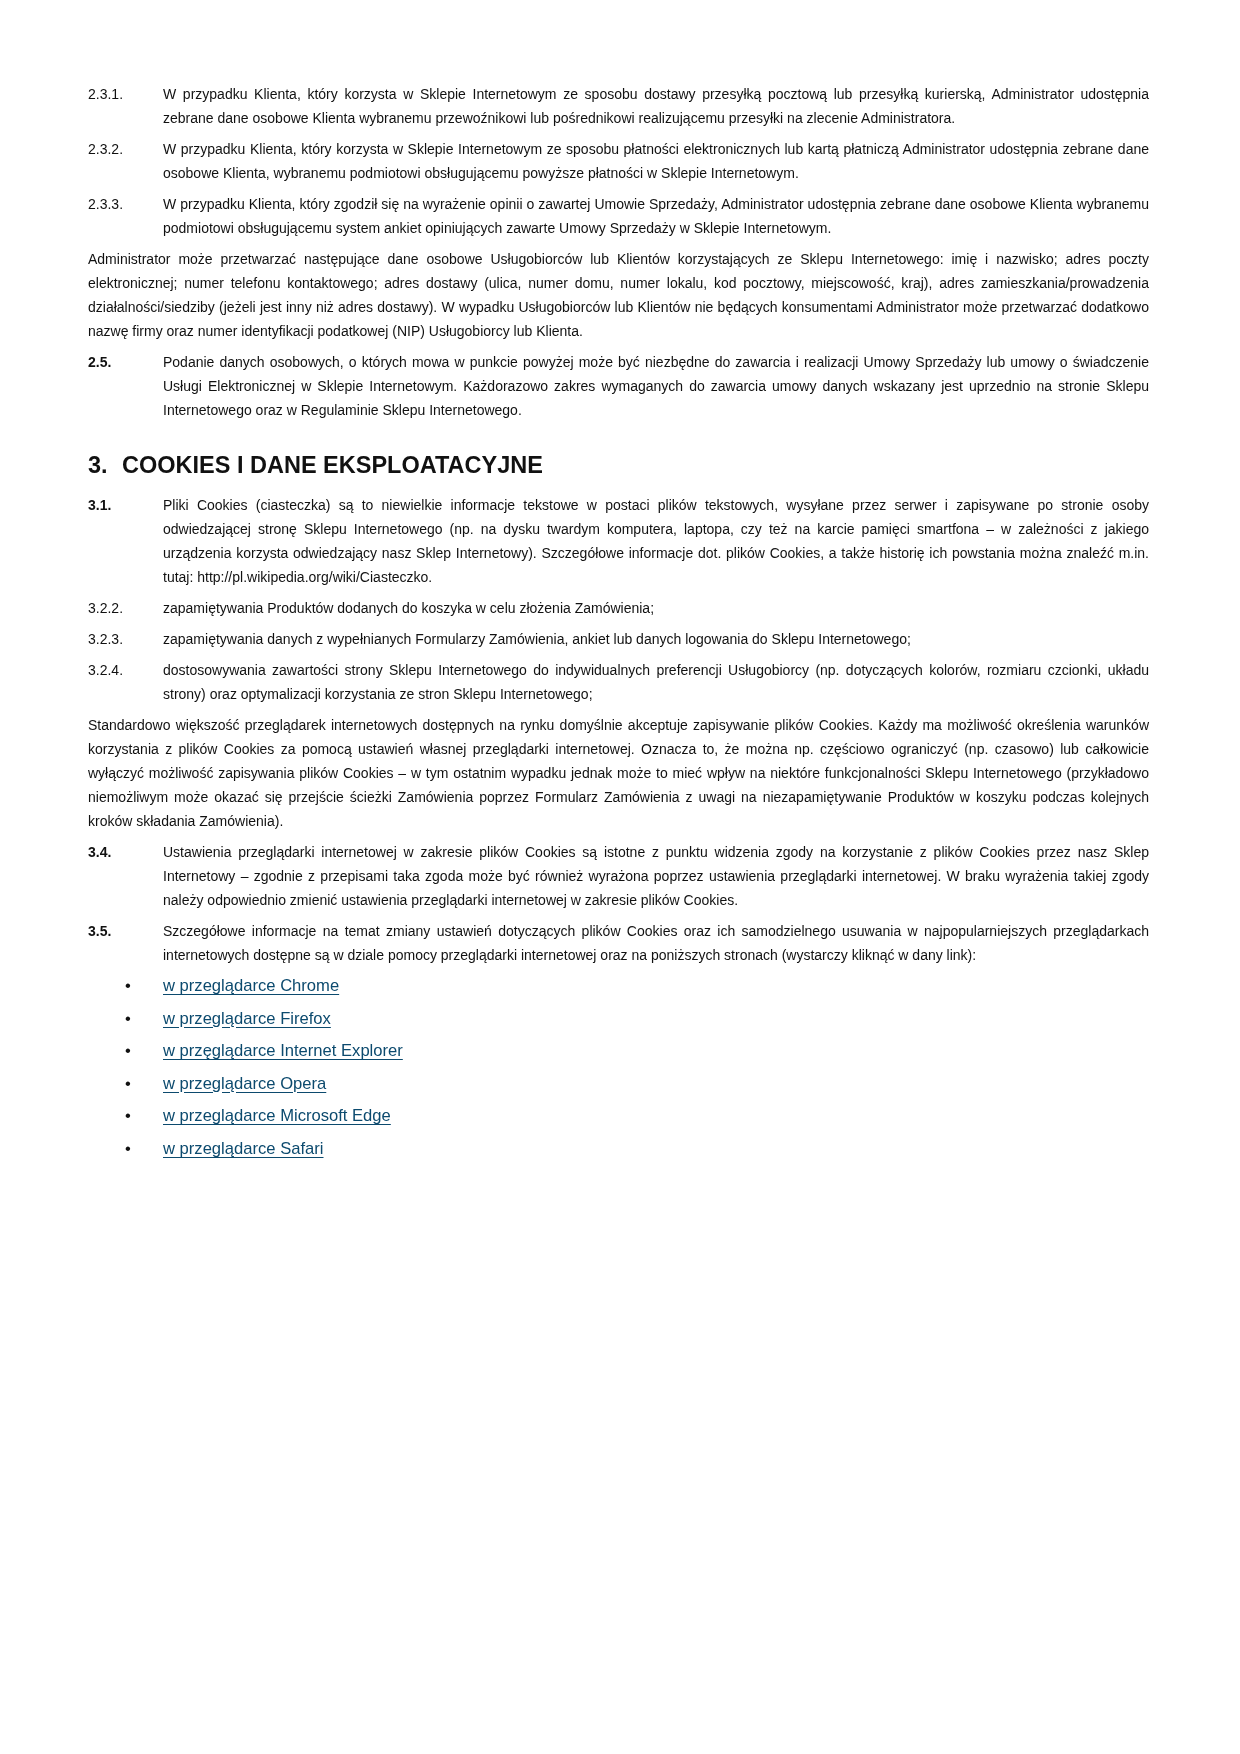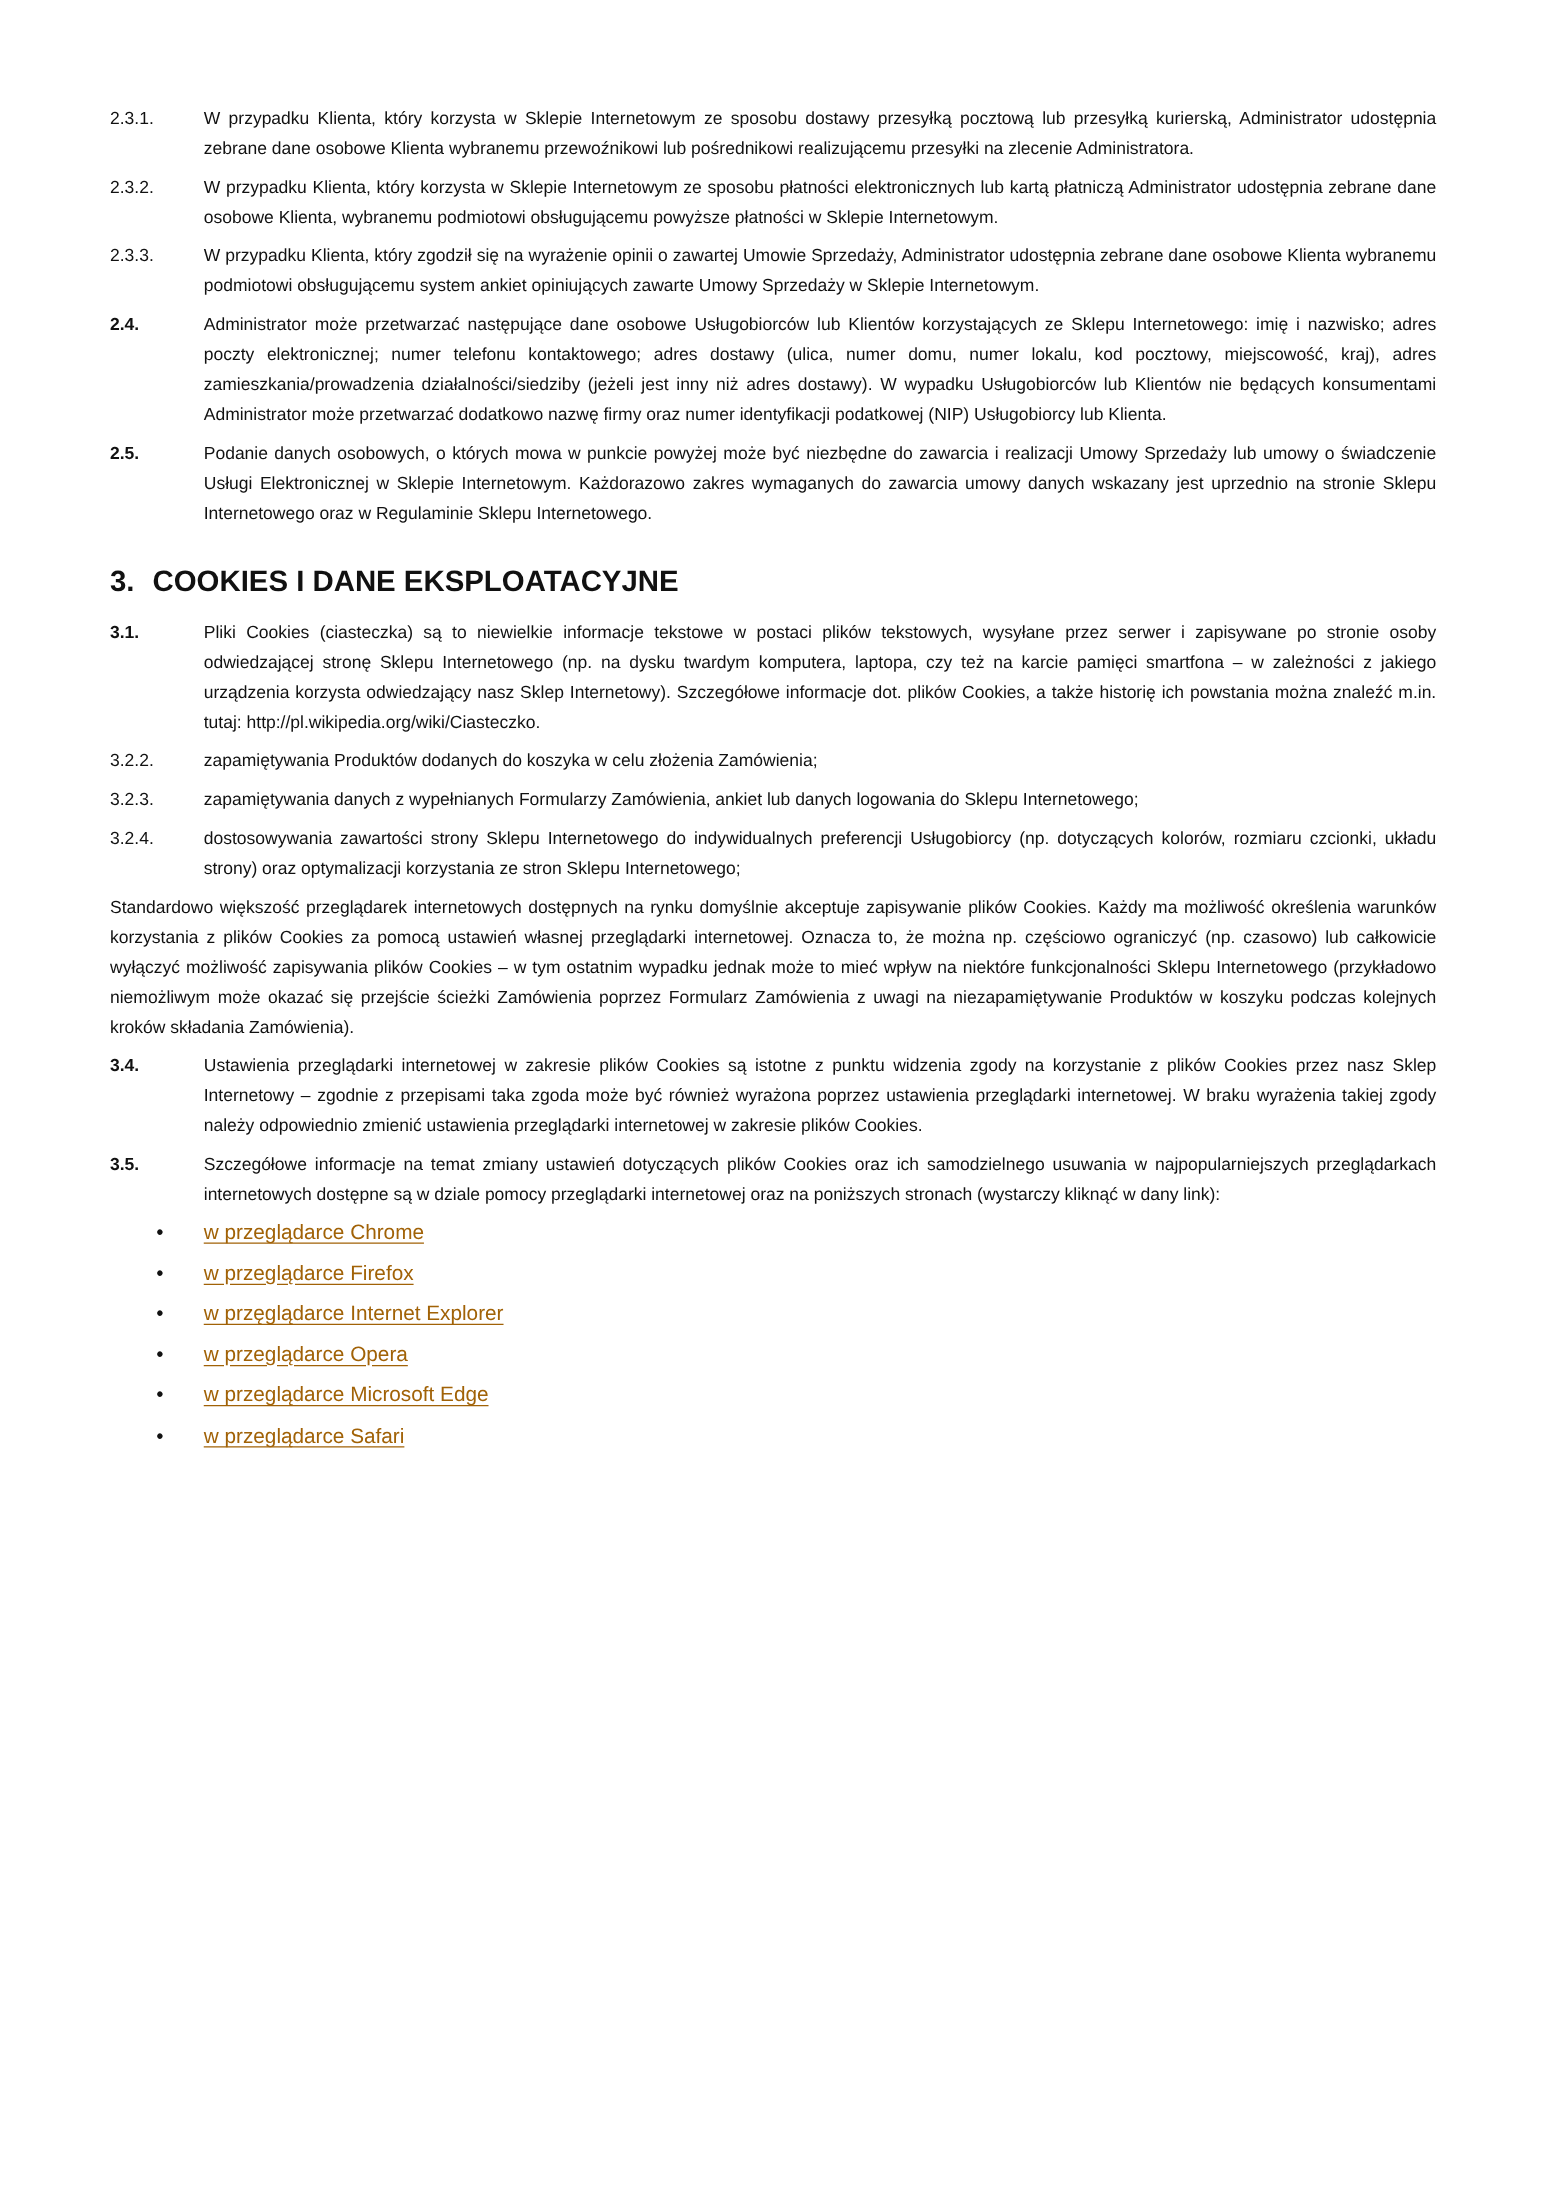--- a/index.html
+++ b/index.html
@@ -13,41 +13,40 @@
   .num.bold { font-weight: bold; }
   .txt { flex: 1; text-align: justify; }
   .heading {
     font-size: 23.5px; font-weight: bold; margin: 28px 0 13px 0; line-height: 30px;
     display: flex;
   }
   .heading .hnum { width: 34px; }
   .bullets { list-style: none; margin: 0; padding: 0; }
   .bullets li { display: flex; font-size: 16.6px; line-height: 24px; margin-bottom: 8.6px; }
   .bullets .dot { width: 75px; flex: 0 0 75px; padding-left: 37px; box-sizing: border-box; }
-  .bullets a { color: #a16207; text-decoration: underline; text-underline-offset: 3px; cursor: pointer; }
+  .bullets a { color: #0c4a6e; text-decoration: underline; text-underline-offset: 3px; cursor: pointer; }
 </style>
 </head>
 <body>
 
 <div class="page">
   <div id="s2">
       <div class="item">
         <span class="num">2.3.1.</span>
         <span class="txt">W przypadku Klienta, który korzysta w Sklepie Internetowym ze sposobu dostawy przesyłką pocztową lub przesyłką kurierską, Administrator udostępnia zebrane dane osobowe Klienta wybranemu przewoźnikowi lub pośrednikowi realizującemu przesyłki na zlecenie Administratora.</span>
       </div>
       <div class="item">
         <span class="num">2.3.2.</span>
         <span class="txt">W przypadku Klienta, który korzysta w Sklepie Internetowym ze sposobu płatności elektronicznych lub kartą płatniczą Administrator udostępnia zebrane dane osobowe Klienta, wybranemu podmiotowi obsługującemu powyższe płatności w Sklepie Internetowym.</span>
       </div>
       <div class="item">
         <span class="num">2.3.3.</span>
         <span class="txt">W przypadku Klienta, który zgodził się na wyrażenie opinii o zawartej Umowie Sprzedaży, Administrator udostępnia zebrane dane osobowe Klienta wybranemu podmiotowi obsługującemu system ankiet opiniujących zawarte Umowy Sprzedaży w Sklepie Internetowym.</span>
       </div>
       <div class="item">
-        <span class="num bold">2.4.</span>
         <span class="txt">Administrator może przetwarzać następujące dane osobowe Usługobiorców lub Klientów korzystających ze Sklepu Internetowego: imię i nazwisko; adres poczty elektronicznej; numer telefonu kontaktowego; adres dostawy (ulica, numer domu, numer lokalu, kod pocztowy, miejscowość, kraj), adres zamieszkania/prowadzenia działalności/siedziby (jeżeli jest inny niż adres dostawy). W wypadku Usługobiorców lub Klientów nie będących konsumentami Administrator może przetwarzać dodatkowo nazwę firmy oraz numer identyfikacji podatkowej (NIP) Usługobiorcy lub Klienta.</span>
       </div>
       <div class="item">
         <span class="num bold">2.5.</span>
         <span class="txt">Podanie danych osobowych, o których mowa w punkcie powyżej może być niezbędne do zawarcia i realizacji Umowy Sprzedaży lub umowy o świadczenie Usługi Elektronicznej w Sklepie Internetowym. Każdorazowo zakres wymaganych do zawarcia umowy danych wskazany jest uprzednio na stronie Sklepu Internetowego oraz w Regulaminie Sklepu Internetowego.</span>
       </div>
     </div>
 
   <div class="heading">
     <span class="hnum">3.</span>

